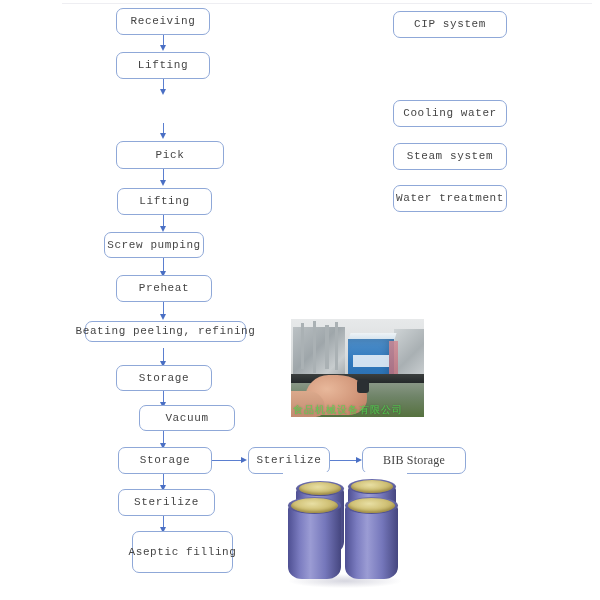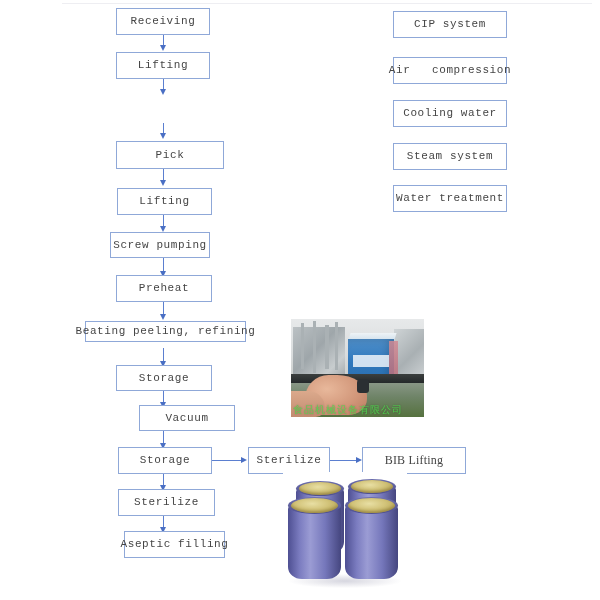--- a/index.html
+++ b/index.html
@@ -32,21 +32,21 @@
     width: 530px;
     height: 1px;
     background: #eeeef2;
   }
 
   
   .node {
     position: absolute;
     box-sizing: border-box;
     border: 1px solid #8fa8d8;
-    border-radius: 0;
+    border-radius: 7px;
     background: #ffffff;
     color: #454545;
     display: flex;
     align-items: center;
     justify-content: center;
     text-align: center;
     font-size: 11px;
     letter-spacing: 0.6px;
     line-height: 1.1;
     white-space: pre;
@@ -211,21 +211,21 @@
   <div class="arrow-down" style="left:159.5px; top:133px;"></div>
 
   <div class="node" style="left:116px; top:141px; width:108px; height:28px;">Pick</div>
   <div class="vline" style="left:163px; top:169px; height:12px;"></div>
   <div class="arrow-down" style="left:159.5px; top:180px;"></div>
 
   <div class="node" style="left:117px; top:188px; width:95px; height:27px;">Lifting</div>
   <div class="vline" style="left:163px; top:215px; height:12px;"></div>
   <div class="arrow-down" style="left:159.5px; top:226px;"></div>
 
-  <div class="node" style="left:110px; top:232px; width:100px; height:26px;">Screw pumping</div>
+  <div class="node" style="left:104px; top:232px; width:100px; height:26px;">Screw pumping</div>
   <div class="vline" style="left:163px; top:258px; height:14px;"></div>
   <div class="arrow-down" style="left:159.5px; top:271px;"></div>
 
   <div class="node" style="left:116px; top:275px; width:96px; height:27px;">Preheat</div>
   <div class="vline" style="left:163px; top:302px; height:13px;"></div>
   <div class="arrow-down" style="left:159.5px; top:314px;"></div>
 
   <div class="node" style="left:85px; top:321px; width:161px; height:21px;">Beating peeling, refining</div>
   <div class="vline" style="left:163px; top:348px; height:14px;"></div>
   <div class="arrow-down" style="left:159.5px; top:361px;"></div>
@@ -239,35 +239,34 @@
   <div class="arrow-down" style="left:159.5px; top:443px;"></div>
 
   <div class="node" style="left:118px; top:447px; width:94px; height:27px;">Storage</div>
   <div class="vline" style="left:163px; top:474px; height:12px;"></div>
   <div class="arrow-down" style="left:159.5px; top:485px;"></div>
 
   <div class="node" style="left:118px; top:489px; width:97px; height:27px;">Sterilize</div>
   <div class="vline" style="left:163px; top:516px; height:12px;"></div>
   <div class="arrow-down" style="left:159.5px; top:527px;"></div>
 
-  <div class="node" style="left:124px; top:531px; width:101px; height:27px;">Aseptic filling</div>
+  <div class="node" style="left:132px; top:531px; width:101px; height:42px;">Aseptic filling</div>
 
   <div class="hline" style="left:212px; top:460px; width:29px;"></div>
   <div class="arrow-right" style="left:241px; top:456.5px;"></div>
 
   <div class="node" style="left:248px; top:447px; width:82px; height:27px;">Sterilize</div>
 
   <div class="hline" style="left:330px; top:460px; width:26px;"></div>
   <div class="arrow-right" style="left:356px; top:456.5px;"></div>
 
-  <div class="node serif" style="left:362px; top:447px; width:104px; height:27px;">BIB Lifting</div>
+  <div class="node serif" style="left:362px; top:447px; width:104px; height:27px;">BIB Storage</div>
 
   <div class="node" style="left:393px; top:11px; width:114px; height:27px;">CIP system</div>
 
-  <div class="node" style="left:393px; top:57px; width:114px; height:27px;">Air   compression</div>
 
   <div class="node" style="left:393px; top:143px; width:114px; height:27px;">Steam system</div>
 
   <div class="node" style="left:393px; top:100px; width:114px; height:27px;">Cooling water</div>
 
   <div class="node" style="left:393px; top:185px; width:114px; height:27px;">Water treatment</div>
 
   <div class="photo" id="photo-bib">
     <div class="bib-wall"></div>
     <div class="bib-machine-left"></div>

